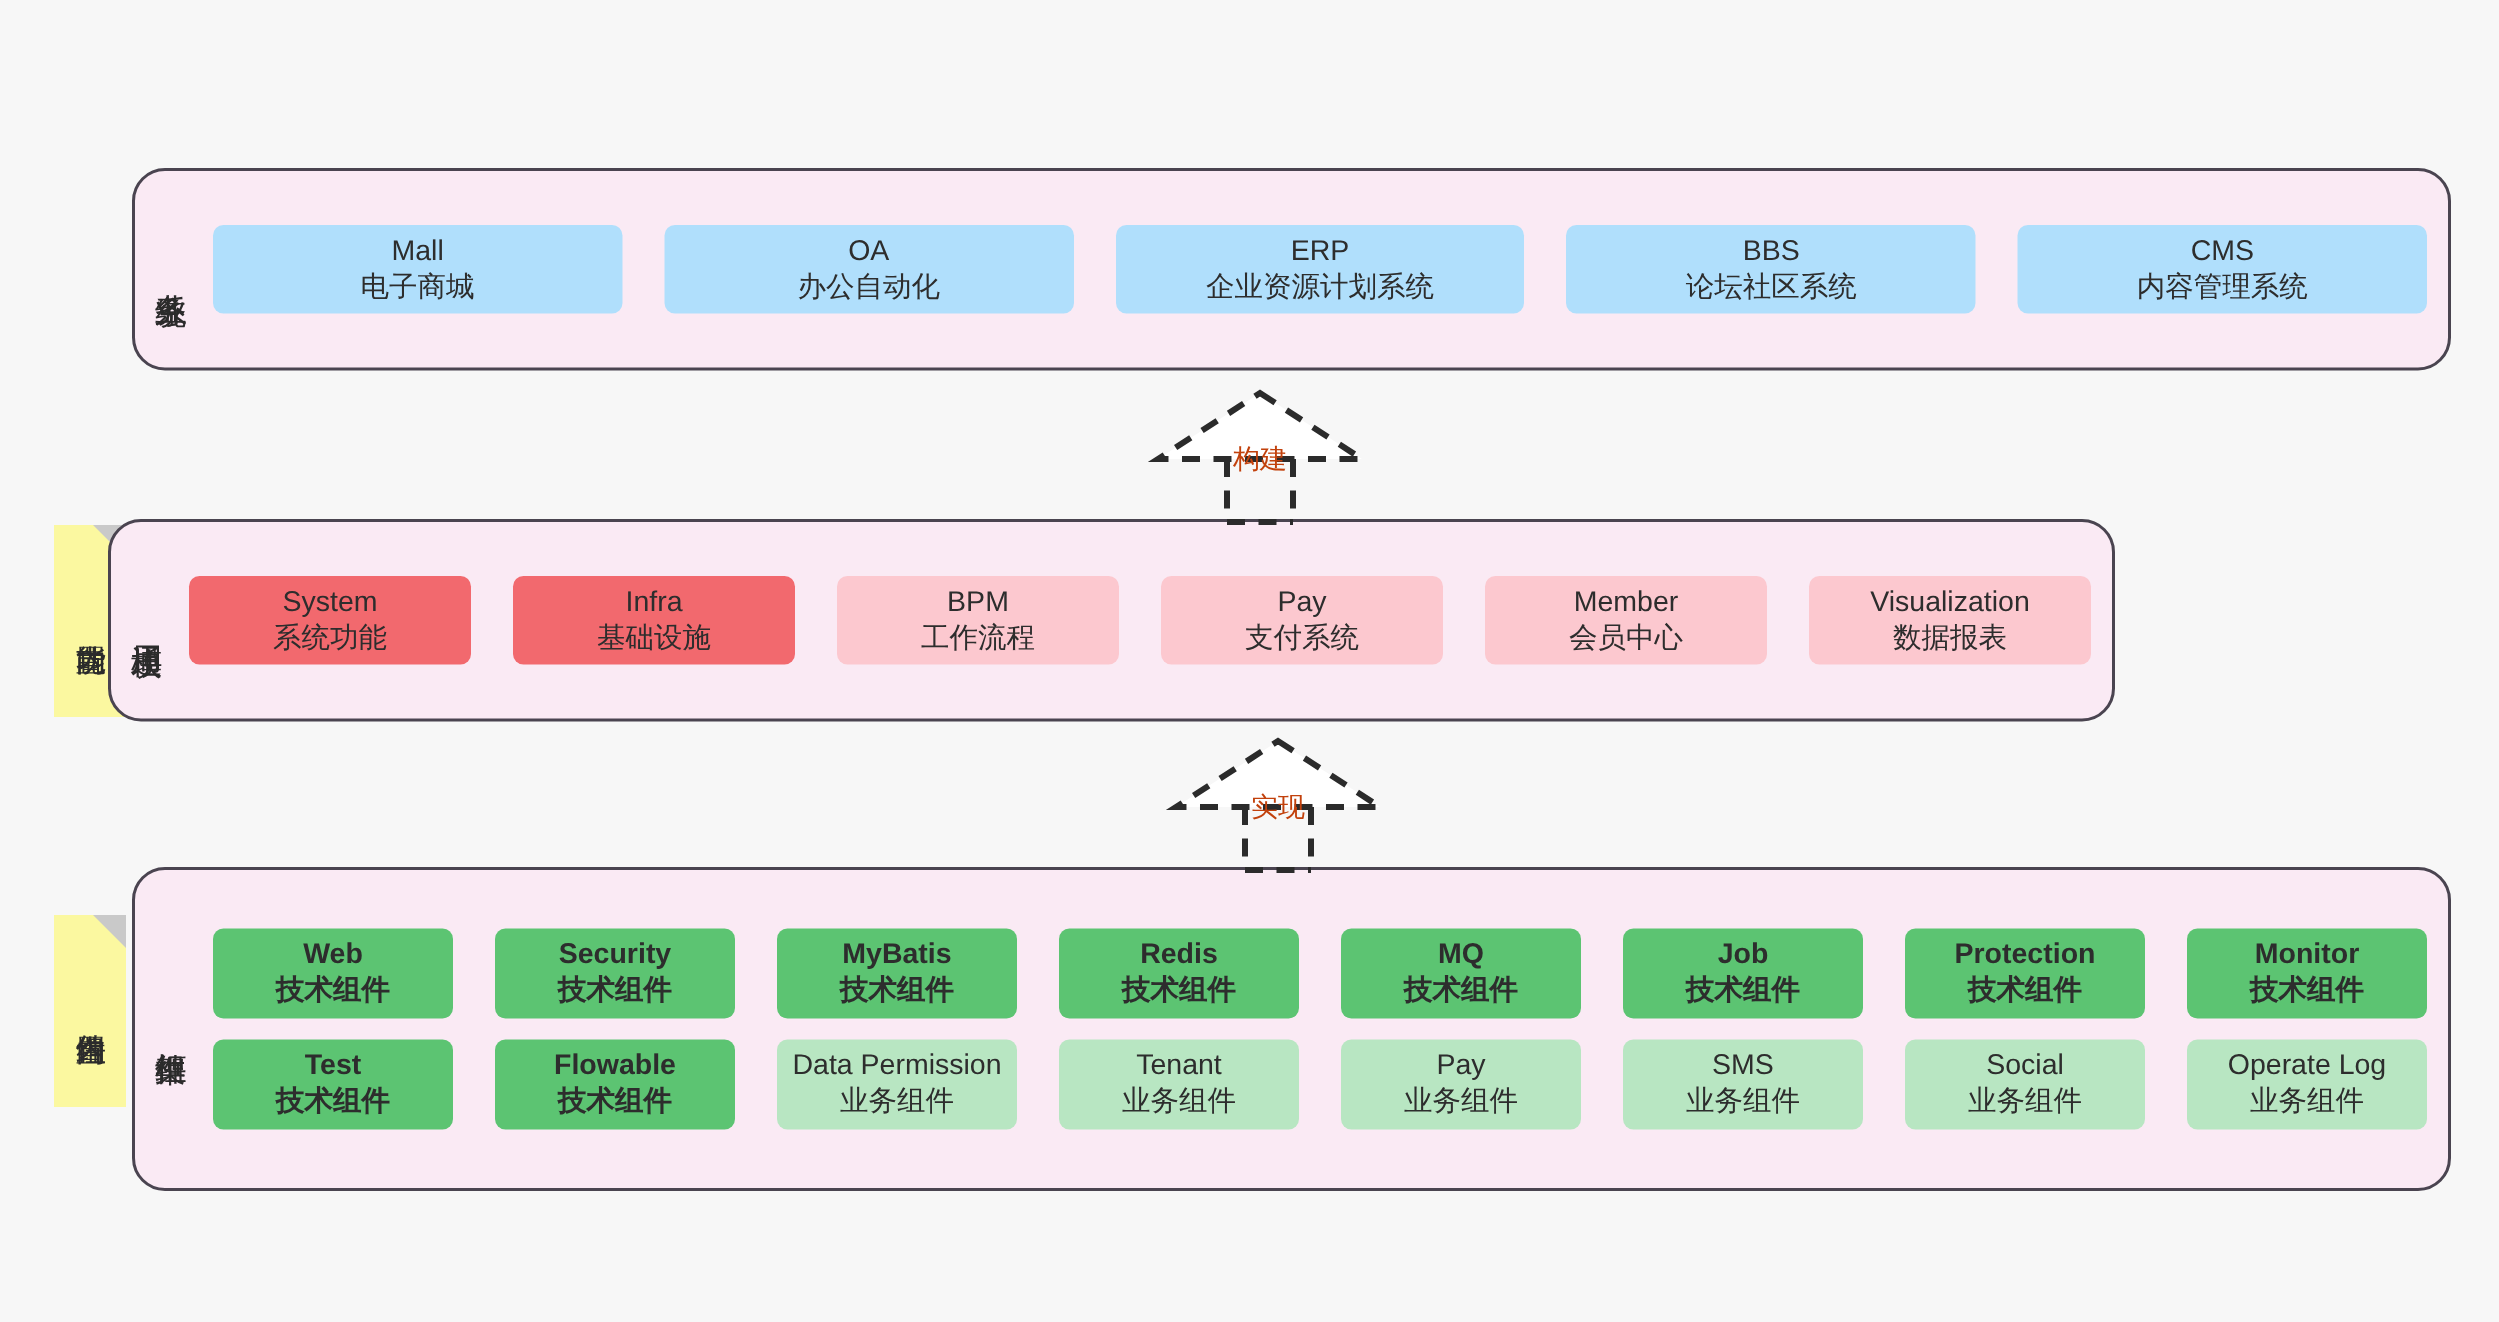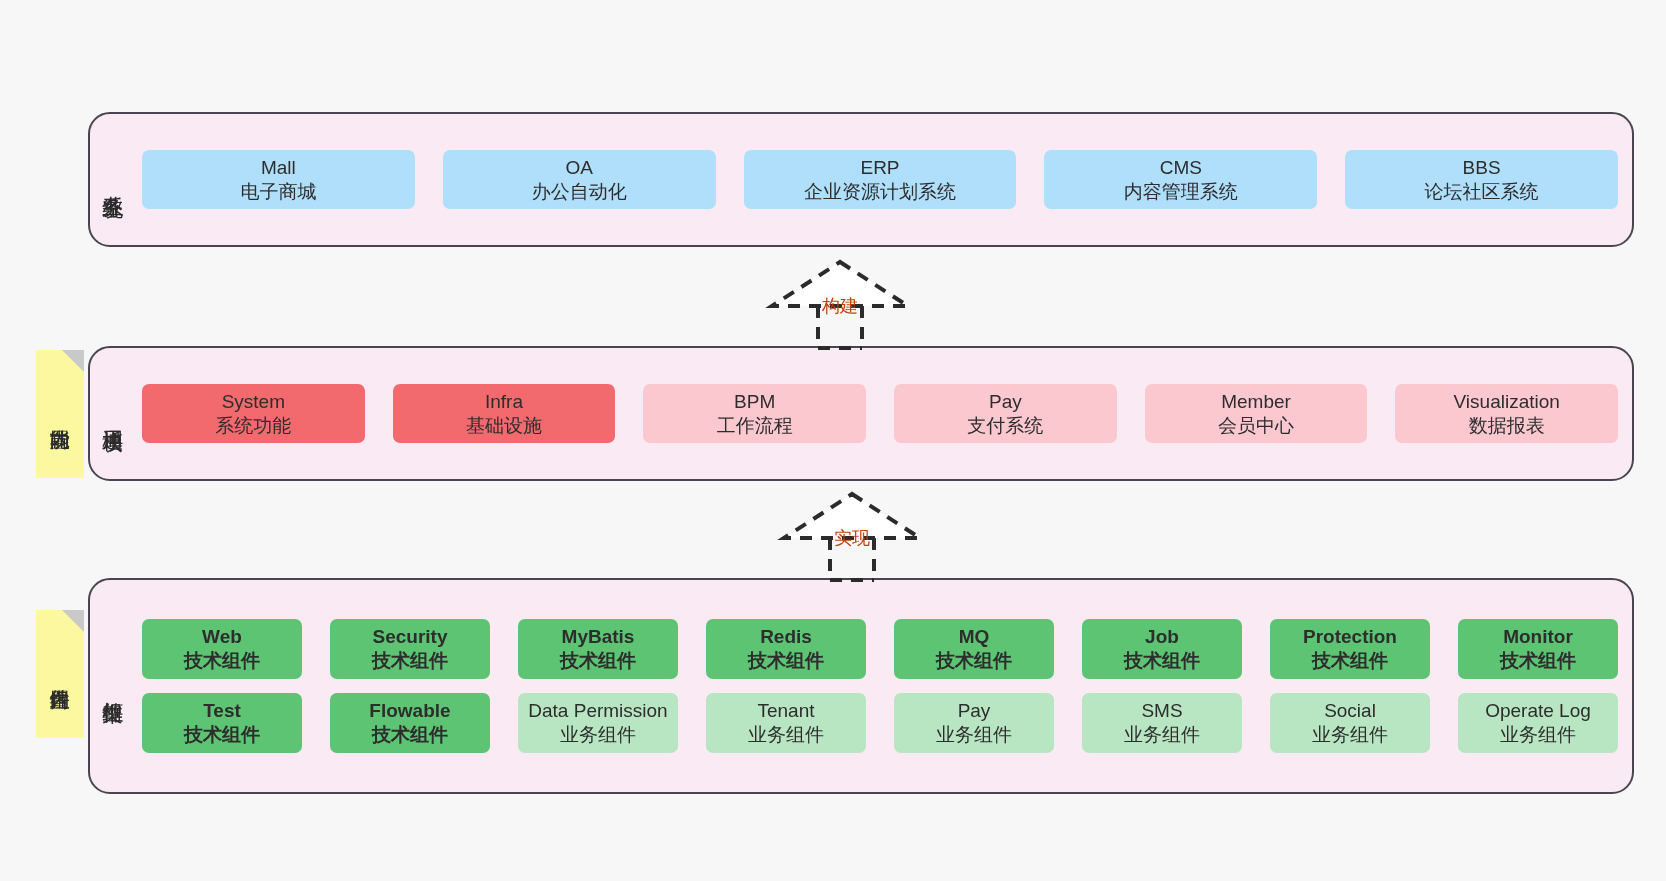--- a/index.html
+++ b/index.html
@@ -157,34 +157,34 @@
           </div>
           <div class="card blue">
             <div class="en">OA</div>
             <div class="cn">办公自动化</div>
           </div>
           <div class="card blue">
             <div class="en">ERP</div>
             <div class="cn">企业资源计划系统</div>
           </div>
           <div class="card blue">
+            <div class="en">BBS</div>
+            <div class="cn">论坛社区系统</div>
+          </div>
+          <div class="card blue">
             <div class="en">CMS</div>
             <div class="cn">内容管理系统</div>
           </div>
-          <div class="card blue">
-            <div class="en">BBS</div>
-            <div class="cn">论坛社区系统</div>
-          </div>
         </div>
       </div>
     </div>
     <div class="sticky" style="left: 36px; top: 350px; height: 128px;">
       <span>内置功能</span>
     </div>
-    <div class="layer" style="left: 88px; top: 346px; width: 1546px; height: 135px;">
+    <div class="layer" style="left: 72px; top: 346px; width: 1338px; height: 135px;">
       <div class="layer-title">通用模块</div>
       <div class="layer-body">
         <div class="row">
           <div class="card red">
             <div class="en">System</div>
             <div class="cn">系统功能</div>
           </div>
           <div class="card red">
             <div class="en">Infra</div>
             <div class="cn">基础设施</div>

